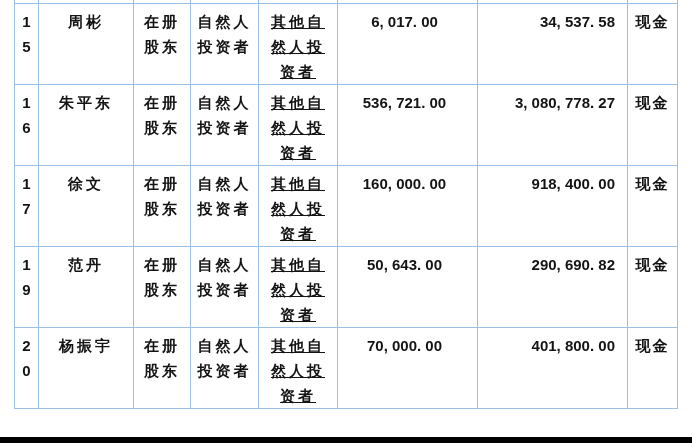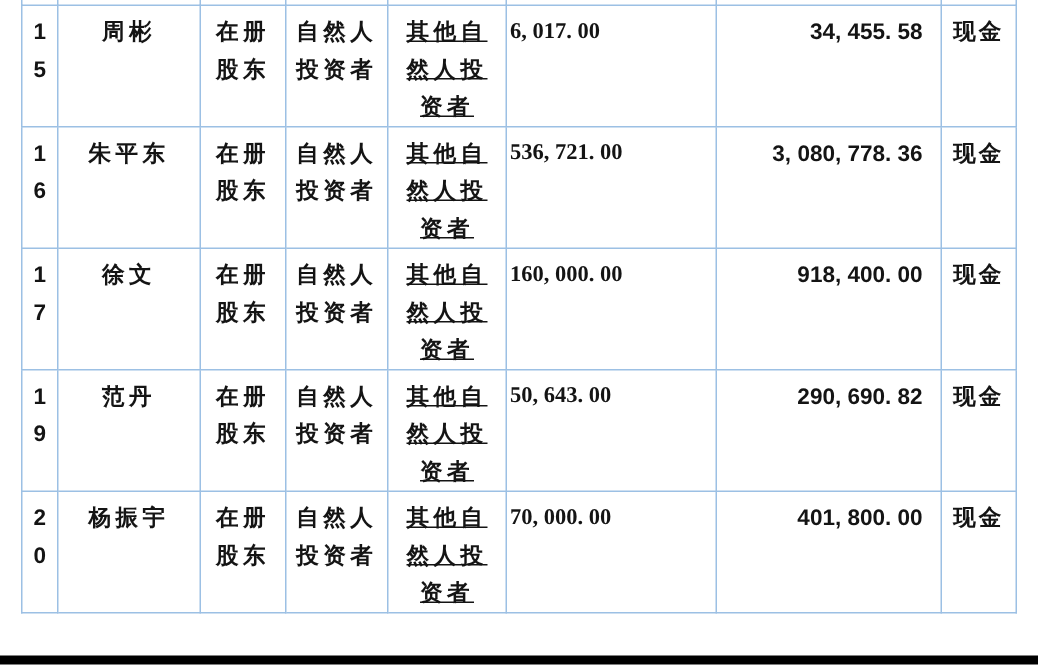--- a/index.html
+++ b/index.html
@@ -34,21 +34,21 @@
   .tbl tr:nth-child(2){height:74px}
   .tbl tr:nth-child(3){height:80px}
   .tbl tr:nth-child(4){height:75px}
   .tbl tr:nth-child(5){height:79px}
   .tbl tr:nth-child(6){height:92px}
 
   td.c-no   { text-align:center; word-break:break-all; padding:5px 6px 0 6px; }
   td.c-name { text-align:center; letter-spacing:3px; }
   td.c-status, td.c-type { text-align:center; letter-spacing:3px; }
   td.c-cat  { text-align:center; letter-spacing:3px; padding:5px 6px 0 6px;text-decoration:underline; }
-  td.c-qty  { text-align:left; padding-right:8px;font-family:Liberation Serif, serif; }
+  td.c-qty  { text-align:center; padding-right:8px; }
   td.c-amt  { text-align:right; padding-right:12px; }
   td.c-pay  { text-align:center; letter-spacing:2px; }
 
   .black-rule  { position:absolute; left:0; top:437px; width:692px; height:6px; background:#000000; z-index:6; }
   .white-strip { position:absolute; left:0; top:443px; width:692px; height:4px; background:#ffffff; z-index:5; }
 </style>
 </head>
 <body>
 
 <div class="page">
@@ -77,31 +77,31 @@
         <col style="width:50px">
     </colgroup>
     <tbody id="table-body">
         <tr>
     <td class="c-no">15</td>
     <td class="c-name">周彬</td>
     <td class="c-status">在册股东</td>
     <td class="c-type">自然人投资者</td>
     <td class="c-cat">其他自然人投资者</td>
     <td class="c-qty">6, 017. 00</td>
-    <td class="c-amt">34, 455. 58</td>
+    <td class="c-amt">34, 537. 58</td>
     <td class="c-pay">现金</td>
   </tr>
         <tr>
     <td class="c-no">16</td>
     <td class="c-name">朱平东</td>
     <td class="c-status">在册股东</td>
     <td class="c-type">自然人投资者</td>
     <td class="c-cat">其他自然人投资者</td>
     <td class="c-qty">536, 721. 00</td>
-    <td class="c-amt">3, 080, 778. 36</td>
+    <td class="c-amt">3, 080, 778. 27</td>
     <td class="c-pay">现金</td>
   </tr>
         <tr>
     <td class="c-no">17</td>
     <td class="c-name">徐文</td>
     <td class="c-status">在册股东</td>
     <td class="c-type">自然人投资者</td>
     <td class="c-cat">其他自然人投资者</td>
     <td class="c-qty">160, 000. 00</td>
     <td class="c-amt">918, 400. 00</td>

